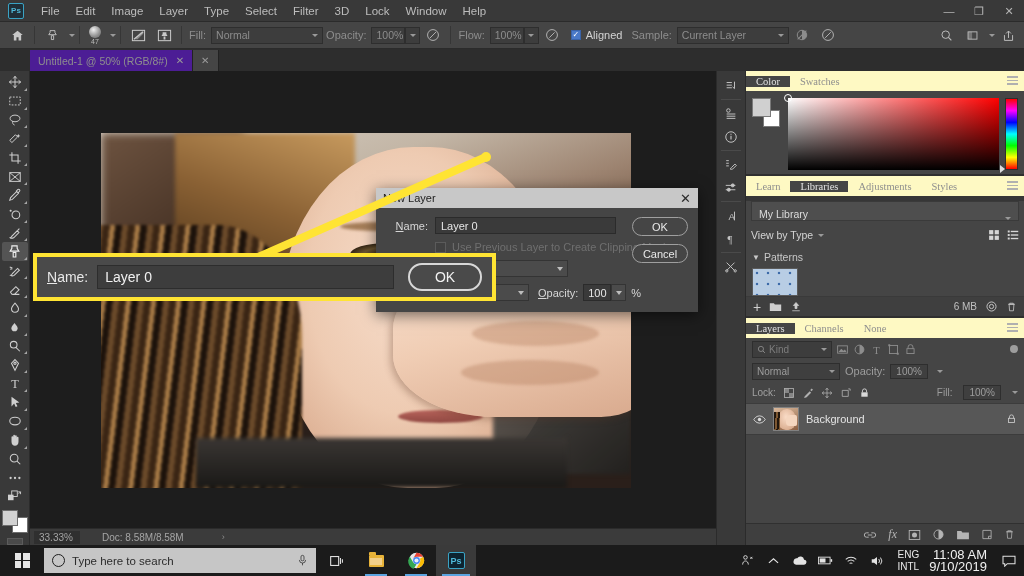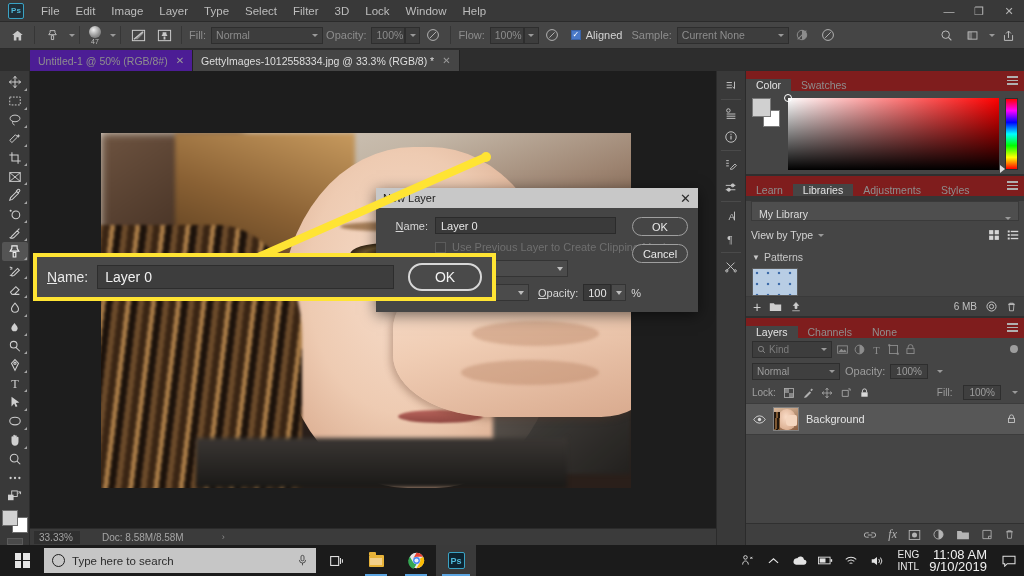--- a/index.html
+++ b/index.html
@@ -112,21 +112,21 @@
 
   
   .rstrip { width:29px; background:#393939; border-left:1px solid #2b2b2b;
             display:flex; flex-direction:column; align-items:center; padding-top:3px; flex:0 0 29px;}
   .rs { width:26px; height:23px; display:flex; align-items:center; justify-content:center; color:#c4c4c4;}
   .rsep { width:20px;height:1px;background:#4a4a4a;margin:2px 0;}
 
   
   .panels { width:279px; background:#363636; display:flex; flex-direction:column; flex:0 0 279px;
             border-left:1px solid #2b2b2b; }
-  .ptabs { height:20px; background:#7f1d1d; display:flex; align-items:flex-end; position:relative;}
+  .ptabs { height:20px; background:#fef9c3; display:flex; align-items:center; position:relative;font-family:Liberation Serif, serif;}
   .ptab { padding:0 10px; display:flex; align-items:center; font-size:10.5px; color:#8e8e8e;}
   .ptab.active { background:#454545; color:#e3e3e3; }
   .pmenu { position:absolute; right:6px; top:5px; color:#b0b0b0; font-size:10px; letter-spacing:0; line-height:4px;}
   .pmenu i { display:block; width:11px; height:1.5px; background:#b0b0b0; margin-bottom:2px;}
   .pbody { background:#454545; }
 
   
   .colorpanel { display:flex; padding:7px 6px 6px 6px; gap:6px; height:83px; }
   .cp-sw { position:relative; width:30px; height:30px; flex:0 0 30px;}
   .cp-sw .b{position:absolute;left:11px;top:12px;width:17px;height:17px;background:#fff;border:1px solid #7a7a7a;}
@@ -315,21 +315,21 @@
           <circle cx="8" cy="8" r="6.2" fill="none" stroke="#b4b4b4" stroke-width="1.1"></circle>
           <path d="M5 11 11 5" stroke="#b4b4b4" stroke-width="1.1"></path>
         </svg>
     </div>
     <div style="display:flex;align-items:center;gap:5px;margin:0 6px 0 6px">
       <span class="chkbox">✓</span>
       <span style="color:#d4d4d4;font-size:11px">Aligned</span>
     </div>
     <div class="ob-lbl">Sample:</div>
     <div class="ob-field" style="width:112px">
-      <span>Current None</span>
+      <span>Current Layer</span>
       <span class="caret" style="margin-left:auto"></span>
     </div>
     <div class="ob-ico">
       <svg width="14" height="14" viewBox="0 0 16 16">
           <circle cx="8" cy="8" r="5.4" fill="none" stroke="#8d8d8d" stroke-width="1.1"></circle>
           <path d="M8 2.6A5.4 5.4 0 0 1 8 13.4z" fill="#8d8d8d"></path>
           <path d="M3 13 13 3" stroke="#8d8d8d" stroke-width="1.2"></path>
         </svg>
     </div>
     <div class="ob-ico">
@@ -360,21 +360,20 @@
       </div>
     </div>
   </div>
 
   <div class="tabbar">
     <div class="tab inactive">
       <span>Untitled-1 @ 50% (RGB/8#)</span>
       <span class="x">✕</span>
     </div>
     <div class="tab active">
-      <span>GettyImages-1012558334.jpg @ 33.3% (RGB/8) *</span>
       <span class="x">✕</span>
     </div>
   </div>
 
   <div class="bodyrow">
 
     <div class="toolbar">
       <div class="tool">
         <svg width="14" height="14" viewBox="0 0 16 16" stroke="#cfcfcf" stroke-width="1.1" fill="none">
             <path d="M8 1.5v13M1.5 8h13M8 1.5 6 4M8 1.5 10 4M8 14.5 6 12M8 14.5 10 12M1.5 8 4 6M1.5 8 4 10M14.5 8 12 6M14.5 8 12 10"></path>

